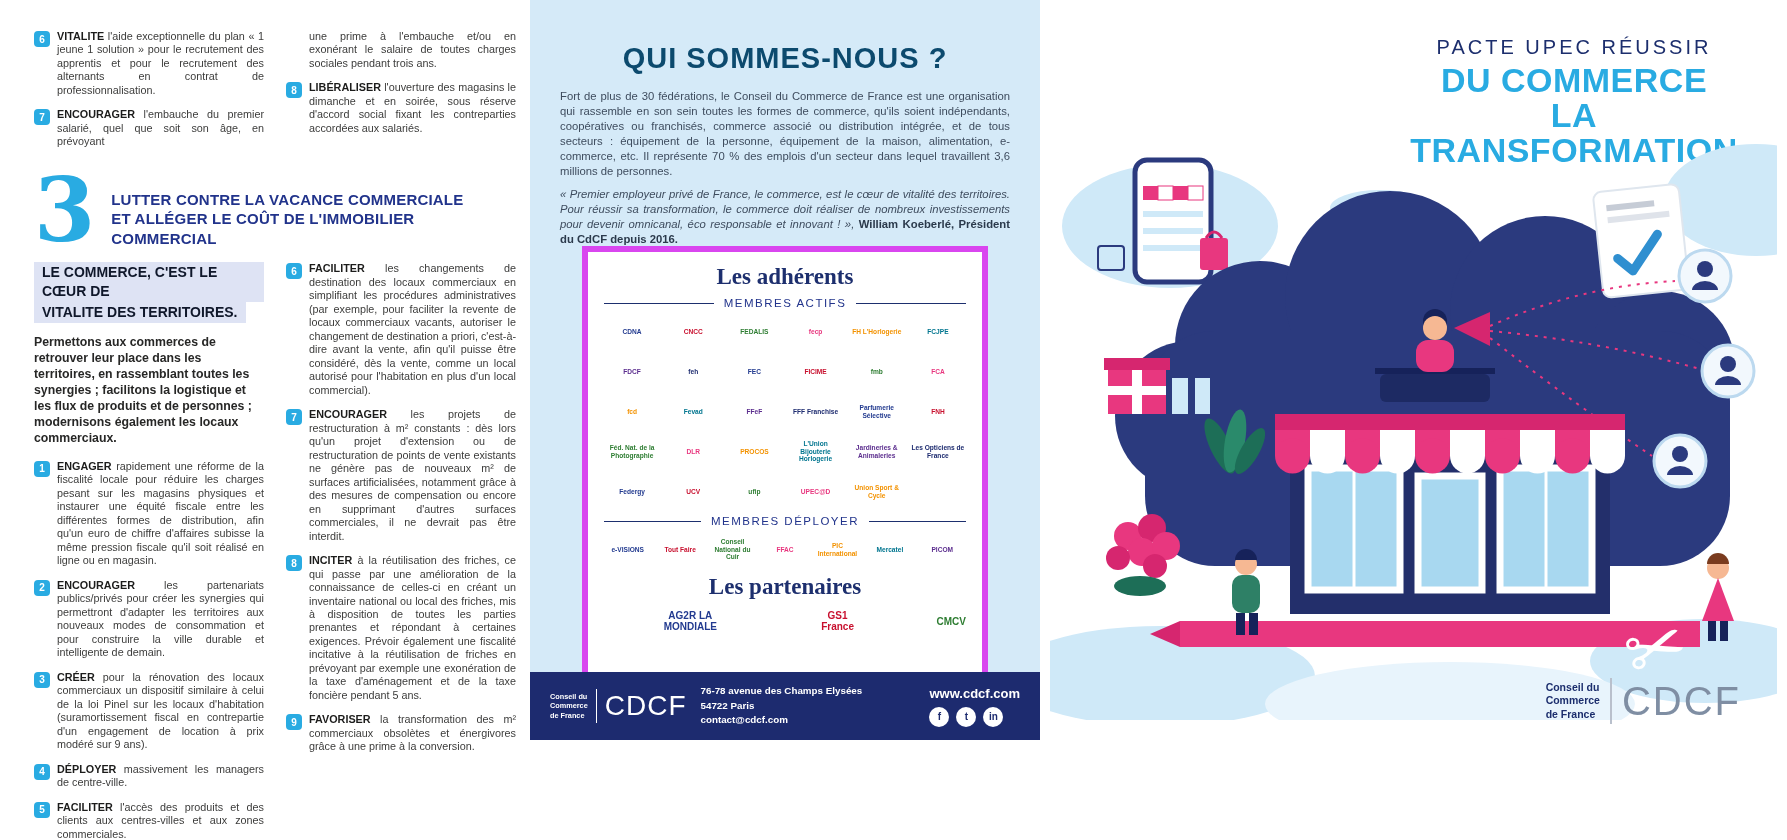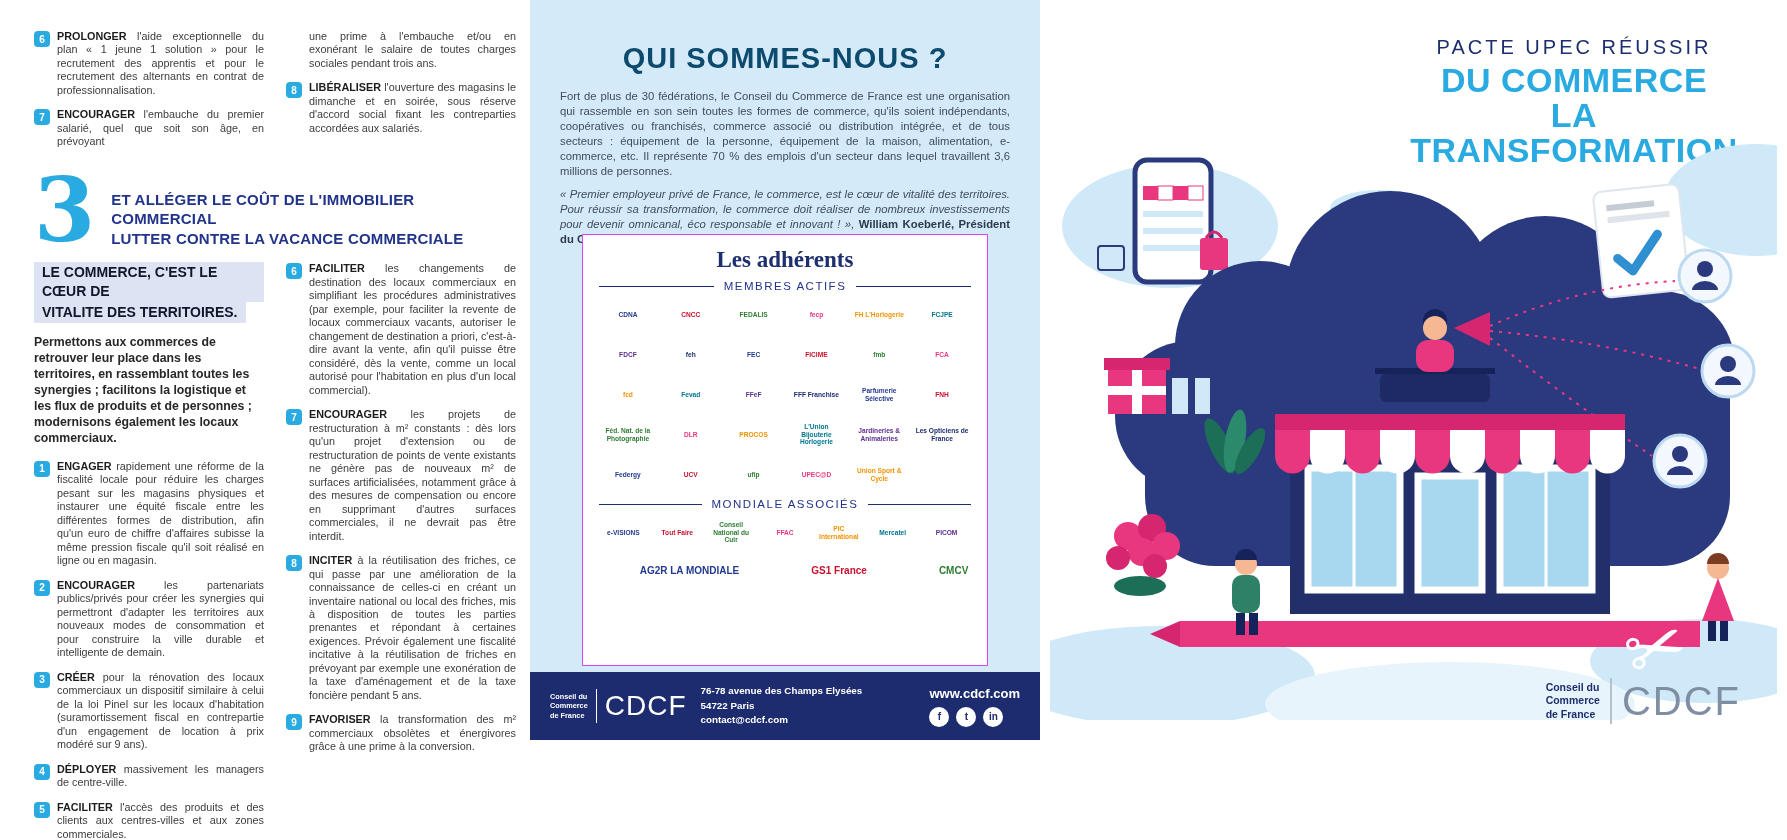--- a/index.html
+++ b/index.html
@@ -24,22 +24,22 @@
   .highlight-line { display:inline-block; background:#dee3f4; color:#0f172a; font-weight:bold; font-size:14px; line-height:1.35; padding:1px 8px; }
   .lead { font-weight:bold; color:#272726; font-size:12.3px; line-height:1.3; margin-bottom:13px; }
 
   
   .panel-middle { position:absolute; left:530px; top:0; width:510px; height:740px; background:#d5eaf8; }
   .mid-title { text-align:center; color:#0c4a6e; font-size:29px; font-weight:bold; letter-spacing:1px; margin-top:42px; }
   .mid-intro { font-size:11.3px; line-height:1.32; color:#3e4c5e; text-align:justify; margin:14px 30px 9px 30px; }
   .mid-quote { font-size:11.3px; line-height:1.32; color:#3e4c5e; font-style:italic; text-align:justify; margin:0 30px; }
   .mid-quote .quote-author { font-style:normal; font-weight:bold; color:#2b3a4c; }
 
-  .adherents-box { position:absolute; left:52px; top:234px; width:406px; height:432px; background:#fff;
-                   border:1px solid #d946ef; padding:12px 16px; overflow:hidden; }
+  .adherents-box { position:absolute; left:52px; top:246px; width:406px; height:432px; background:#fff;
+                   border:6px solid #d946ef; padding:12px 16px; overflow:hidden; }
   .serif-title { font-family:"Liberation Serif", serif; color:#1d2f6e; font-weight:bold; font-size:23px; text-align:center; }
   .divider-row { display:flex; align-items:center; gap:10px; margin:7px 0 6px 0; }
   .divider-row .line { flex:1; height:1px; background:#1d2f6e; }
   .divider-label { color:#21338b; font-size:11.5px; letter-spacing:1.5px; font-weight:500; }
   .logo-grid { display:grid; grid-template-columns:repeat(6,1fr); gap:7px 5px; }
   .logo-grid-assoc { display:grid; grid-template-columns:repeat(7,1fr); gap:5px; }
   .logo-chip { min-height:33px; display:flex; align-items:center; justify-content:center; text-align:center;
                font-size:6.6px; font-weight:bold; line-height:1.15; padding:1px; }
   .partners-row { display:flex; justify-content:center; gap:34px; margin-top:8px; }
   .partner-chip { font-size:10px; font-weight:bold; display:flex; align-items:center; text-align:center; min-height:26px;margin-left:38px; }
@@ -71,43 +71,43 @@
 </head>
 <body>
 
 <div class="page">
 
   <div class="panel-left">
     <div class="cols">
       <div>
           <div class="action-item">
             <span class="num-badge">6</span>
-            <p class="item-text"><strong>PROLONGER </strong>l'aide exceptionnelle du plan « 1 jeune 1 solution » pour le recrutement des apprentis et pour le recrutement des alternants en contrat de professionnalisation.</p>
+            <p class="item-text"><strong>VITALITE </strong>l'aide exceptionnelle du plan « 1 jeune 1 solution » pour le recrutement des apprentis et pour le recrutement des alternants en contrat de professionnalisation.</p>
           </div>
           <div class="action-item">
             <span class="num-badge">7</span>
             <p class="item-text"><strong>ENCOURAGER </strong>l'embauche du premier salarié, quel que soit son âge, en prévoyant</p>
           </div>
         </div>
       <div>
         <p class="continuation">une prime à l'embauche et/ou en exonérant le salaire de toutes charges sociales pendant trois ans.</p>
         <div>
             <div class="action-item">
               <span class="num-badge">8</span>
               <p class="item-text"><strong>LIBÉRALISER </strong>l'ouverture des magasins le dimanche et en soirée, sous réserve d'accord social fixant les contreparties accordées aux salariés.</p>
             </div>
           </div>
       </div>
     </div>
 
     <div class="section3">
       <div class="big-number">3</div>
       <div class="section-title">
+        <div>LUTTER CONTRE LA VACANCE COMMERCIALE</div>
         <div>ET ALLÉGER LE COÛT DE L'IMMOBILIER COMMERCIAL</div>
-        <div>LUTTER CONTRE LA VACANCE COMMERCIALE</div>
       </div>
     </div>
 
     <div class="cols">
       <div>
         <div class="highlight-block">
           <span class="highlight-line">LE COMMERCE, C'EST LE CŒUR DE</span>
           <span class="highlight-line">VITALITE DES TERRITOIRES.</span>
         </div>
         <p class="lead">Permettons aux commerces de retrouver leur place dans les territoires, en rassemblant toutes les synergies ; facilitons la logistique et les flux de produits et de personnes ; modernisons également les locaux commerciaux.</p>
@@ -195,32 +195,33 @@
           <span class="logo-chip" style="color: rgb(91, 45, 142);">Jardineries &amp; Animaleries</span>
           <span class="logo-chip" style="color: rgb(29, 43, 111);">Les Opticiens de France</span>
           <span class="logo-chip" style="color: rgb(34, 58, 143);">Federgy</span>
           <span class="logo-chip" style="color: rgb(200, 16, 46);">UCV</span>
           <span class="logo-chip" style="color: rgb(46, 125, 50);">ufip</span>
           <span class="logo-chip" style="color: rgb(232, 55, 127);">UPEC@D</span>
           <span class="logo-chip" style="color: rgb(243, 146, 0);">Union Sport &amp; Cycle</span>
         </div>
       <div class="divider-row">
         <div class="line"></div>
-        <div class="divider-label">MONDIALE ASSOCIÉS</div>
+        <div class="divider-label">MEMBRES DÉPLOYER</div>
         <div class="line"></div>
       </div>
       <div class="logo-grid-assoc">
           <span class="logo-chip" style="color: rgb(34, 58, 143);">e-VISIONS</span>
           <span class="logo-chip" style="color: rgb(200, 16, 46);">Tout Faire</span>
           <span class="logo-chip" style="color: rgb(46, 125, 50);">Conseil National du Cuir</span>
           <span class="logo-chip" style="color: rgb(232, 55, 127);">FFAC</span>
           <span class="logo-chip" style="color: rgb(243, 146, 0);">PIC International</span>
           <span class="logo-chip" style="color: rgb(0, 117, 143);">Mercatel</span>
           <span class="logo-chip" style="color: rgb(91, 45, 142);">PICOM</span>
         </div>
+      <div class="serif-title" style="margin-top:8px;">Les partenaires</div>
       <div class="partners-row">
           <span class="partner-chip" style="color: rgb(34, 58, 143);">AG2R LA MONDIALE</span>
           <span class="partner-chip" style="color: rgb(200, 16, 46);">GS1 France</span>
           <span class="partner-chip" style="color: rgb(46, 125, 50);">CMCV</span>
         </div>
     </div>
 
     <div class="mid-footer">
       <div class="cdcf-lockup">
         <div class="cdcf-small">

